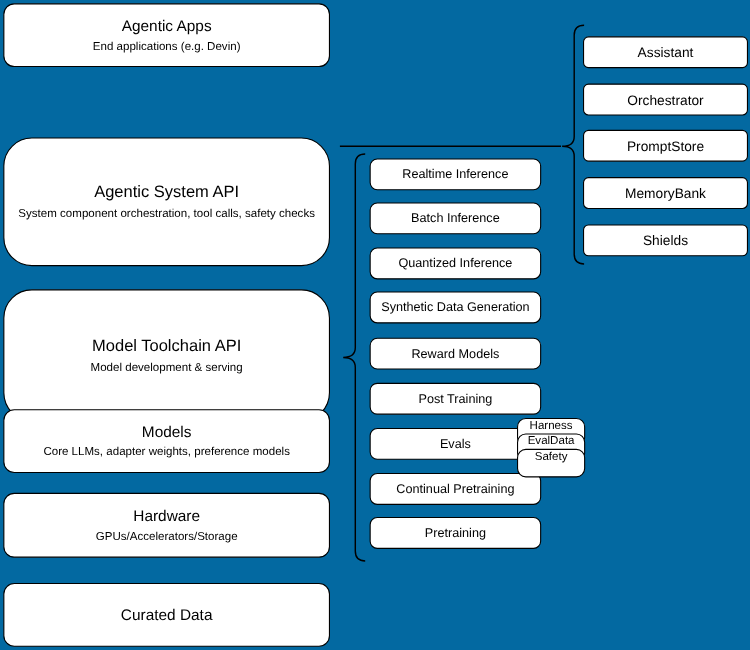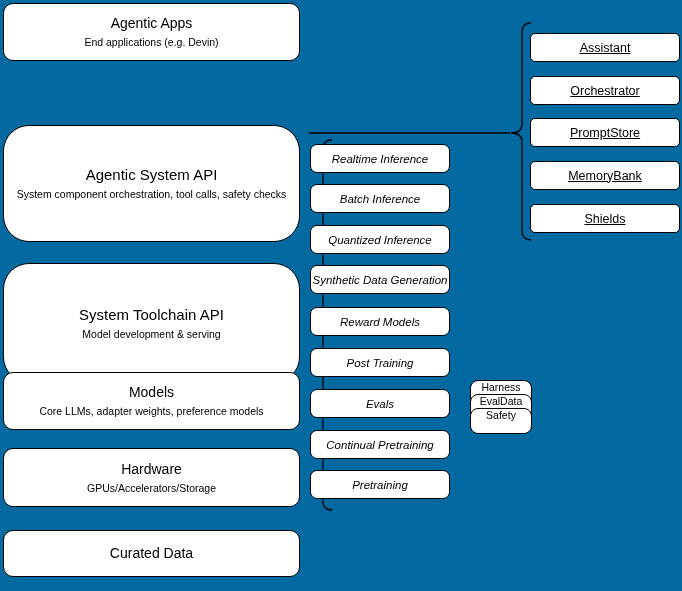--- a/index.html
+++ b/index.html
@@ -31,36 +31,34 @@
   .lbox {
     left: 3px;
     width: 297px;
     border-radius: 10px;
   }
   .lbox.large { border-radius: 26px; margin-top: 40px; }
   .lbox .title { font-size: 14px; line-height: 1.2; white-space: nowrap; }
   .lbox.large .title { font-size: 15px; }
   .lbox .subtitle { font-size: 10.5px; line-height: 1.2; margin-top: 4px; white-space: nowrap; }
   .mbox {
-    left: 310px;
-    width: 140px;
+    left: 336px;
+    width: 156px;
     height: 29px;
     border-radius: 7px;
     font-size: 11.5px;
     white-space: nowrap;
-    font-style: italic;
   }
   .rbox {
     left: 530px;
     width: 150px;
     height: 29px;
     border-radius: 5px;
     font-size: 12.5px;
     white-space: nowrap;
-    text-decoration: underline;
   }
   .pill {
     position: absolute;
     left: 470px;
     width: 62px;
     height: 26px;
     box-sizing: border-box;
     background: #ffffff;
     border: 1.2px solid #000000;
     border-radius: 8px;
@@ -85,32 +83,32 @@
 
   <div class="box lbox" style="top:3px;height:58px">
     <div class="title">Agentic Apps</div>
     <div class="subtitle">End applications (e.g. Devin)</div>
   </div>
   <div class="box lbox large" style="top:85px;height:117px">
     <div class="title">Agentic System API</div>
     <div class="subtitle">System component orchestration, tool calls, safety checks</div>
   </div>
   <div class="box lbox large" style="top:223px;height:120px">
-    <div class="title">System Toolchain API</div>
+    <div class="title">Model Toolchain API</div>
     <div class="subtitle">Model development &amp; serving</div>
   </div>
   <div class="box lbox" style="top:372px;height:58px">
     <div class="title">Models</div>
     <div class="subtitle">Core LLMs, adapter weights, preference models</div>
   </div>
   <div class="box lbox" style="top:448px;height:59px">
     <div class="title">Hardware</div>
     <div class="subtitle">GPUs/Accelerators/Storage</div>
   </div>
-  <div class="box lbox" style="top:530px;height:47px">
+  <div class="box lbox" style="top:530px;height:58px">
     <div class="title">Curated Data</div>
   </div>
 
   <div class="box mbox" style="top:144px">
     <span>Realtime Inference</span>
   </div>
   <div class="box mbox" style="top:184px">
     <span>Batch Inference</span>
   </div>
   <div class="box mbox" style="top:225px">

